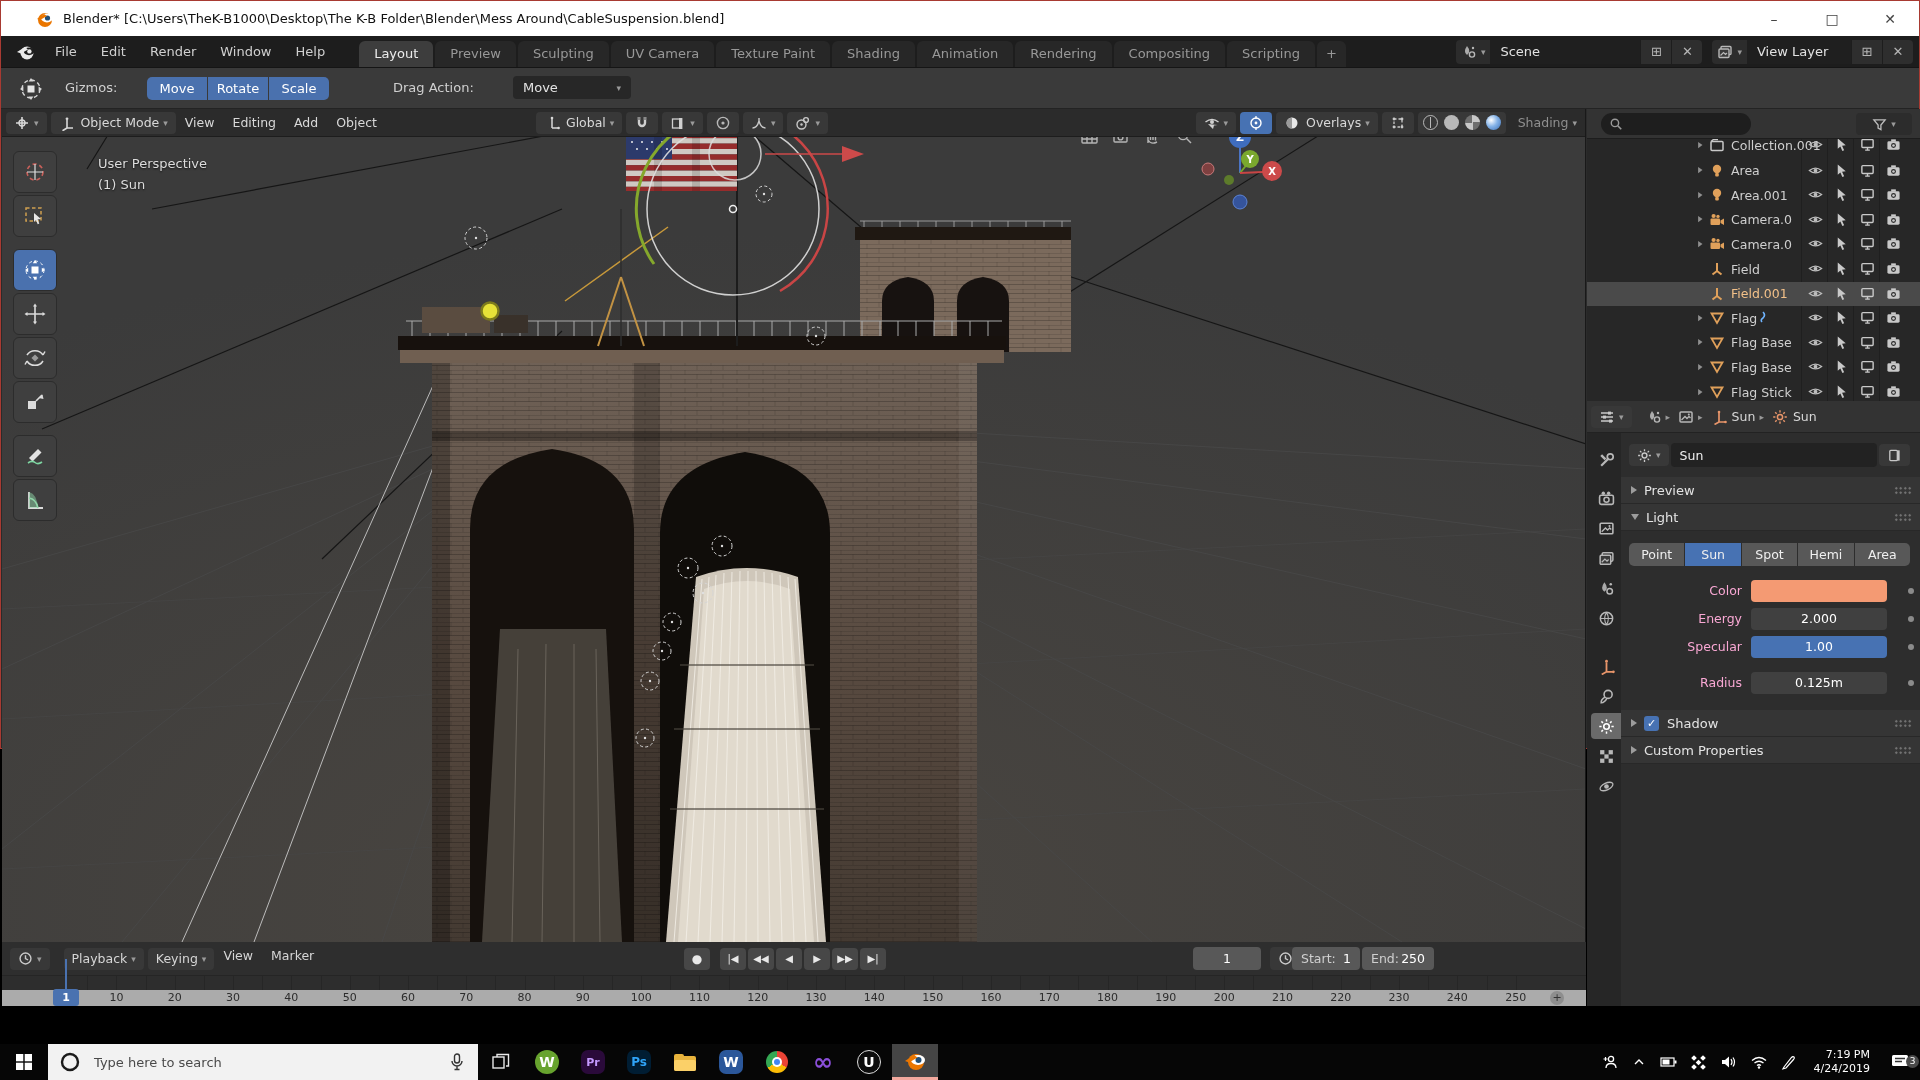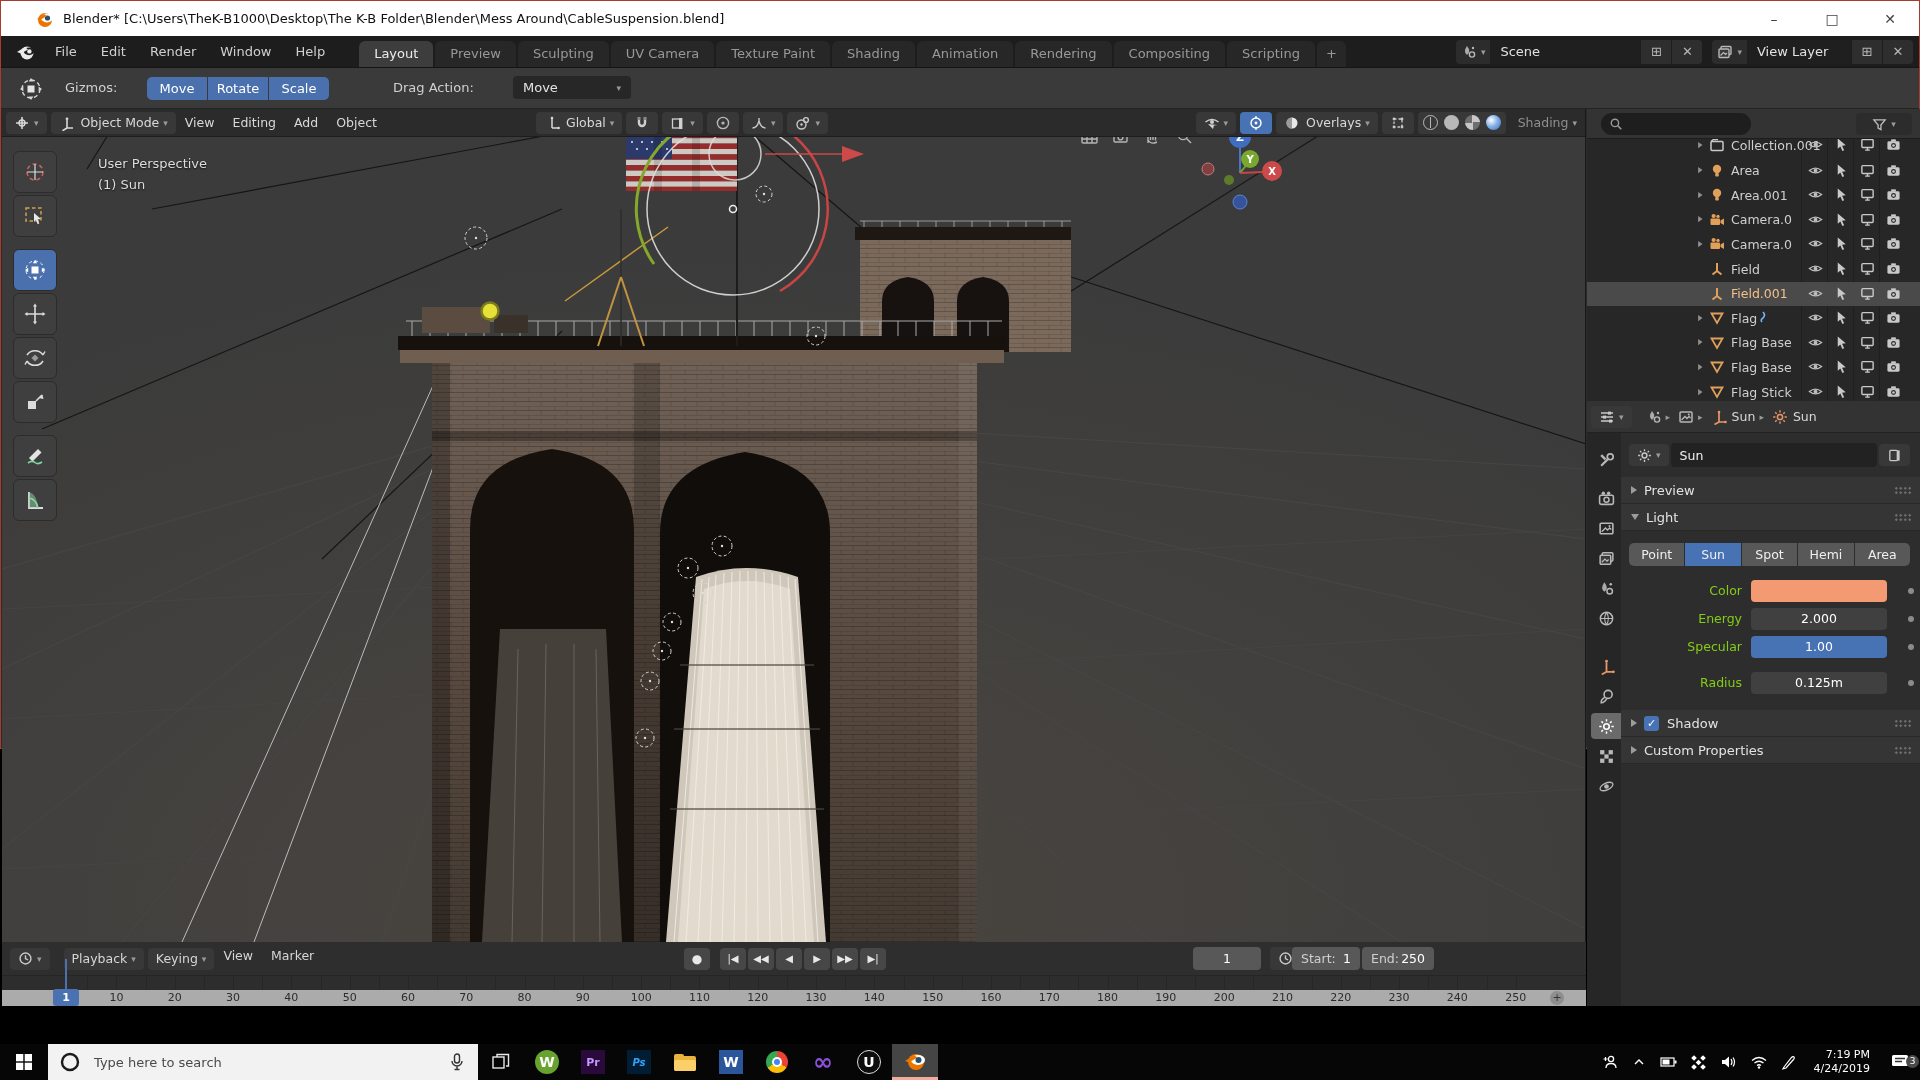--- a/index.html
+++ b/index.html
@@ -84,21 +84,21 @@
     color:#cdcdcd; }
   .panelhdr { display:flex; align-items:center; height:27px; padding-left:10px; background:#353535;
     border-bottom:1px solid #282828; color:#e3e3e3; font-size:13px; position:relative; }
   .grip { position:absolute; right:8px; top:9px; width:18px; height:9px;
     background-image:radial-gradient(circle, #777 1px, transparent 1.3px); background-size:4.5px 4.5px; }
   .tri-r { width:0; height:0; border-left:6px solid #9c9c9c; border-top:4px solid transparent;
     border-bottom:4px solid transparent; margin-right:7px; }
   .tri-d { width:0; height:0; border-top:6px solid #9c9c9c; border-left:4px solid transparent;
     border-right:4px solid transparent; margin-right:7px; }
   .prow { position:absolute; left:0; width:100%; height:22px; }
-  .plabel { position:absolute; right:178px; top:3px; color:#84cc16; }
+  .plabel { position:absolute; right:178px; top:3px; color:#f9a8d4; }
   .pfield { position:absolute; left:130px; top:0; width:136px; height:22px; background:#404040;
     border-radius:4px; color:#fff; text-align:center; line-height:22px; font-size:12.5px; }
   .pdot { position:absolute; right:6px; top:8px; width:6px; height:6px; border-radius:50%; background:#8b8b8b; }
   .ltbtn { flex:1; text-align:center; padding:4px 0; background:#585858; color:#efefef; font-size:12.5px; }
   .checkbox { width:15px; height:15px; background:#4772b3; border-radius:3px; color:#fff; font-size:11px;
     line-height:15px; text-align:center; margin-right:8px; }
   
   #timeline { position:absolute; left:1px; top:941px; width:1584px; height:64px; background:#2e2e2e; }
   #tlheader { position:absolute; left:0; top:0; width:100%; height:33px; display:flex; align-items:center;
     color:#d6d6d6; font-size:12.5px; }
@@ -120,21 +120,21 @@
   .mouseic.l i { left:0; border-radius:3px 0 0 0; }
   .mouseic.m i { left:3px; width:3px; }
   .mouseic.r i { right:0; border-radius:0 3px 0 0; }
   
   #taskbar { position:absolute; left:0; top:1044px; width:1920px; height:36px; background:#060606;
     display:flex; align-items:center; }
   #tbsearch { width:430px; height:36px; background:#f2f2f2; display:flex; align-items:center;
     color:#4a4a4a; font-size:13px; }
   .tbapp { width:46px; height:36px; display:flex; align-items:center; justify-content:center; }
   .tbapp.active { background:#454545; border-bottom:3px solid #f2a99e; }
-  .appsq { width:24px; height:24px; border-radius:0; display:flex; align-items:center;
+  .appsq { width:24px; height:24px; border-radius:7px; display:flex; align-items:center;
     justify-content:center; font-weight:bold; font-size:11px; }
   #tray { margin-left:auto; display:flex; align-items:center; height:100%; color:#fff; }
   .trayic { width:30px; display:flex; align-items:center; justify-content:center; }
   #tbclock { text-align:right; font-size:11px; line-height:14px; margin:0 10px; color:#fff; }
   svg text { font-family:"DejaVu Sans", sans-serif; }
 </style>
 </head>
 <body>
 
 <svg width="0" height="0" style="position:absolute">
@@ -1306,21 +1306,21 @@
       </svg>
   </div>
   <div id="tbapps" style="display:flex;height:100%">
       <div class="tbapp">
         <div class="appsq" style="background: rgb(103, 163, 46); color: rgb(255, 255, 255); border-radius: 50%; font-size: 14px;">W</div>
       </div>
       <div class="tbapp">
         <div class="appsq" style="background: rgb(42, 10, 58); color: rgb(197, 154, 255); font-size: 11px;">Pr</div>
       </div>
       <div class="tbapp">
-        <div class="appsq" style="background: rgb(0, 29, 51); color: rgb(47, 163, 247); font-size: 10px; font-style: italic;">Ps</div>
+        <div class="appsq" style="background: rgb(0, 29, 51); color: rgb(47, 163, 247); font-size: 12px;">Ps</div>
       </div>
       <div class="tbapp">
         <div style="position:relative;width:22px;height:17px">
           <div style="position:absolute;left:0;top:0;width:10px;height:5px;background:#e8b33c;border-radius:2px 2px 0 0"></div>
           <div style="position:absolute;left:0;top:2px;width:22px;height:15px;background:#e8b33c;border-radius:2px"></div>
           <div style="position:absolute;left:0;top:6px;width:22px;height:11px;background:#fbd068;border-radius:2px"></div>
         </div>
       </div>
       <div class="tbapp">
         <div class="appsq" style="background: rgb(43, 87, 154); color: rgb(255, 255, 255); font-size: 14px;">W</div>

